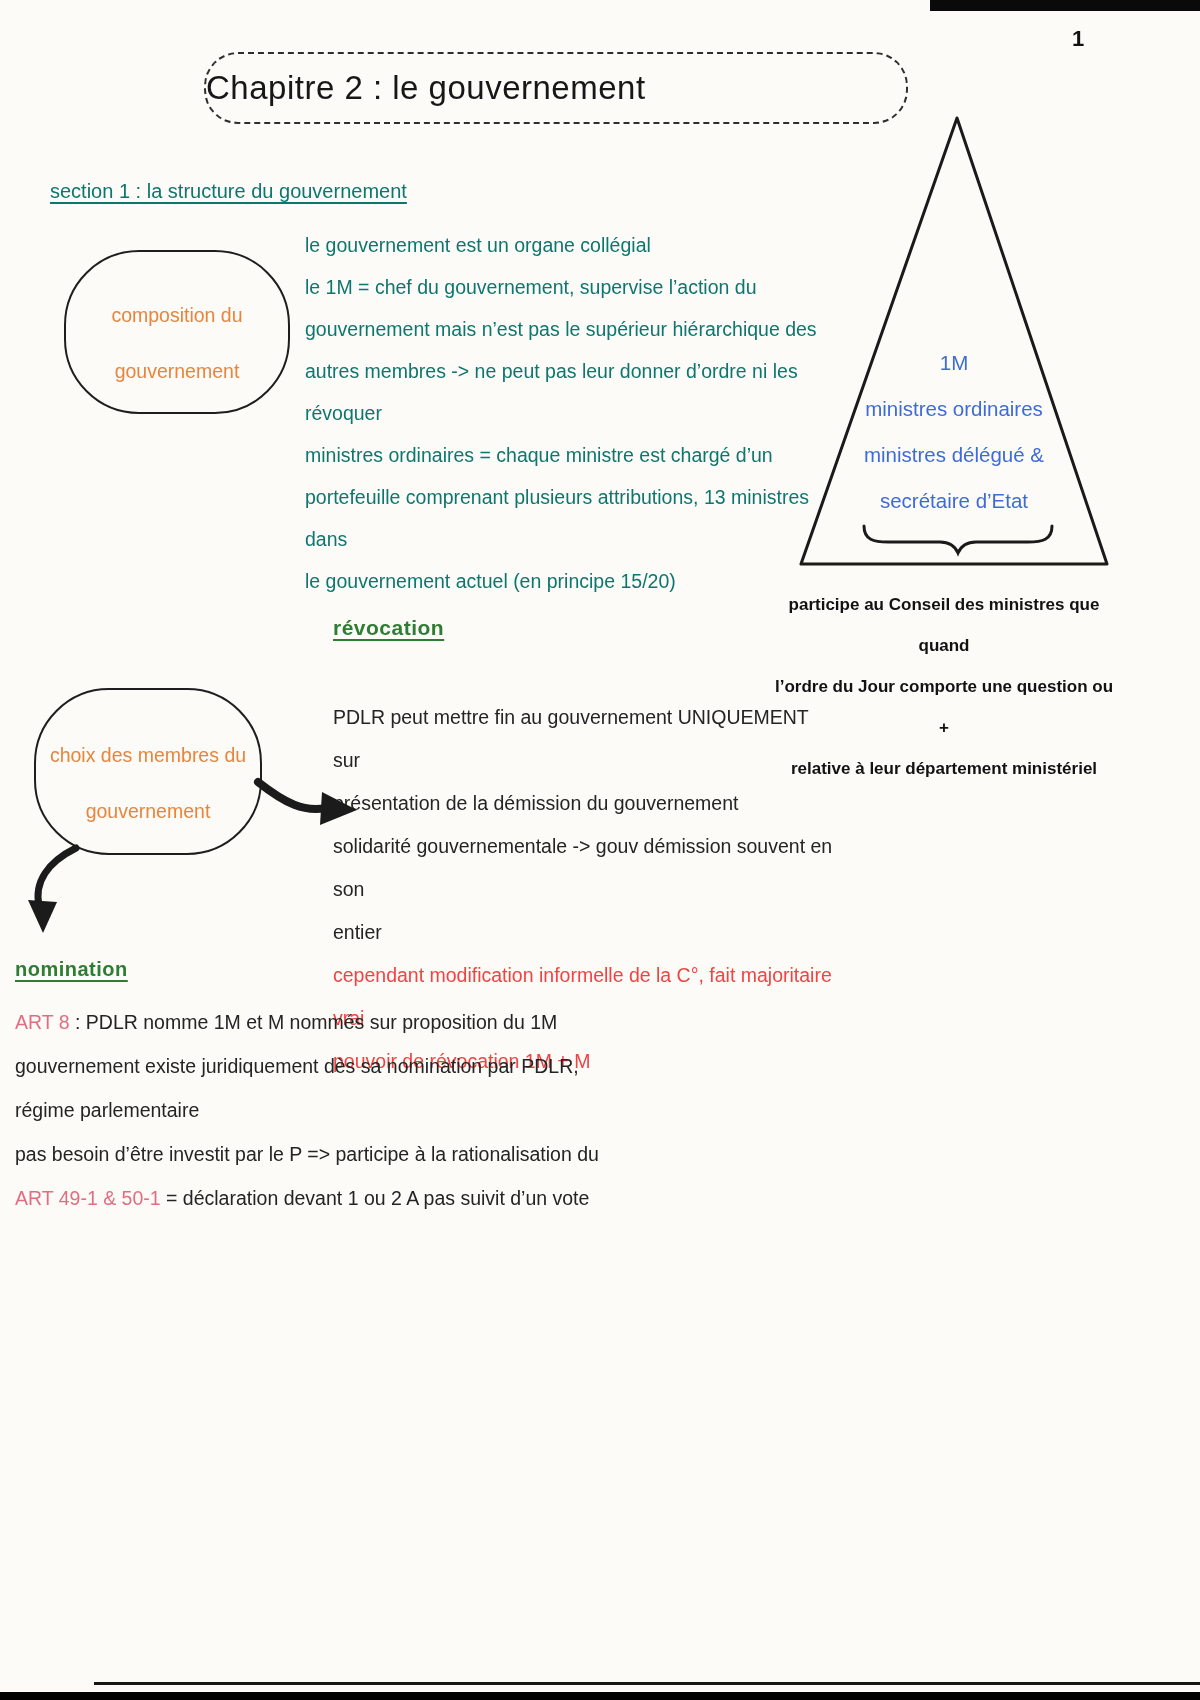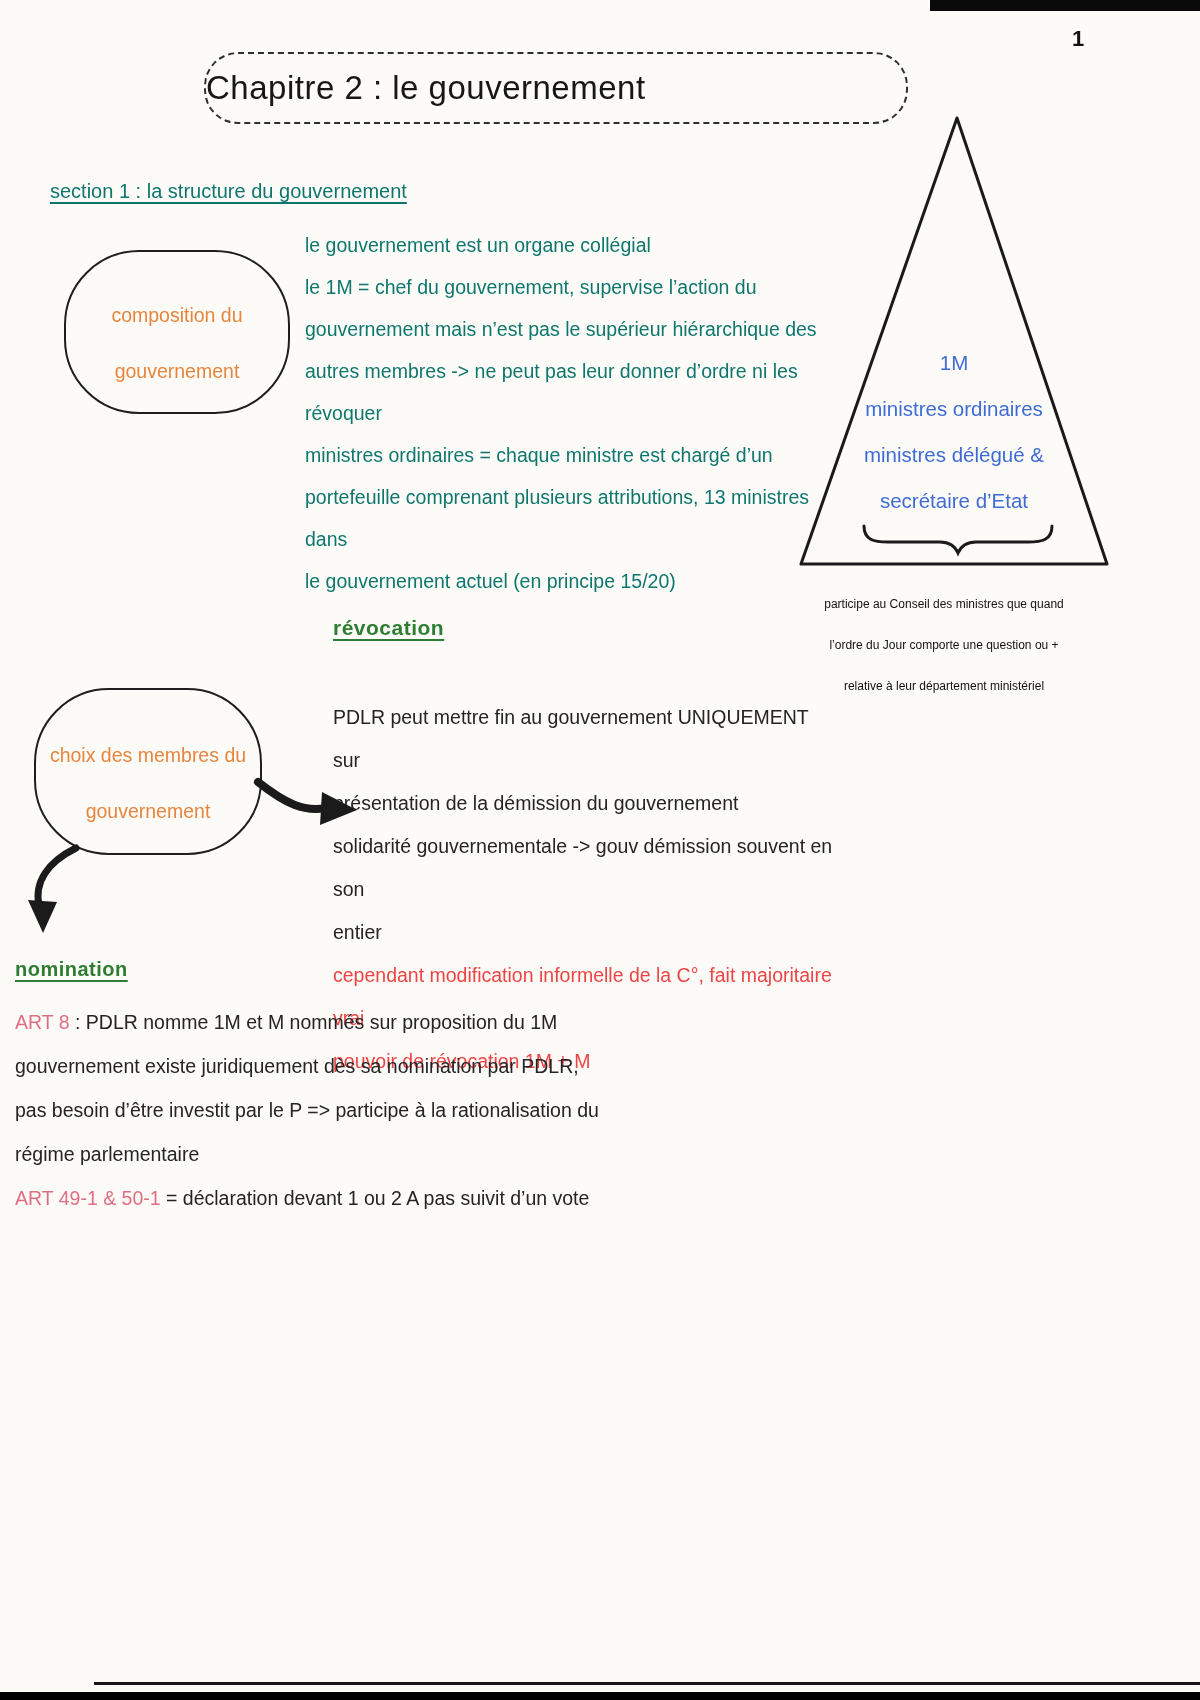--- a/index.html
+++ b/index.html
@@ -40,21 +40,21 @@
 
   .green-block{left:305px;top:224px;width:535px;font-size:19.5px;line-height:42px;color:#0f766e;}
   .u{text-underline-offset:3px;}
 
   .pyr-labels{
     left:799px;top:340px;width:310px;text-align:center;
     color:#3f6bd6;font-size:20.5px;line-height:46px;font-weight:500;
   }
   .pyr-caption{
     left:768px;top:584px;width:352px;text-align:center;
-    font-size:12px;font-weight:400;color:#121212;line-height:41px;
+    font-size:17px;font-weight:700;color:#121212;line-height:41px;
   }
 
   .rev-h{
     left:333px;top:616px;font-size:21px;font-weight:700;color:#2f7d33;
     text-decoration:underline;text-underline-offset:4px;letter-spacing:.5px;
   }
   .rev-block{left:333px;top:696px;width:505px;font-size:19.5px;line-height:43px;color:#242424;}
   .blue-line{color:#ef4444;}
 
   .nom-h{
@@ -148,20 +148,20 @@
     <path d="M50,6 C22,20 8,40 13,64" fill="none" stroke="#1b1b1b" stroke-width="7" stroke-linecap="round"></path>
     <polygon points="2,58 17,91 31,60" fill="#1b1b1b"></polygon>
   </svg>
 
   <div class="abs nom-h">nomination</div>
   <div class="abs nom-block">
     <div>
       <span class="pink">ART 8</span><span> : PDLR nomme 1M et M nommés sur proposition du 1M</span>
     </div>
     <div>gouvernement existe juridiquement dès sa nomination par PDLR,</div>
+    <div>régime parlementaire</div>
     <div>pas besoin d’être investit par le P =&gt; participe à la rationalisation du</div>
-    <div>régime parlementaire</div>
     <div>
       <span class="pink">ART 49-1 &amp; 50-1</span><span> = déclaration devant 1 ou 2 A pas suivit d’un vote</span>
     </div>
   </div>
 
 </div>
 
 </body></html>

